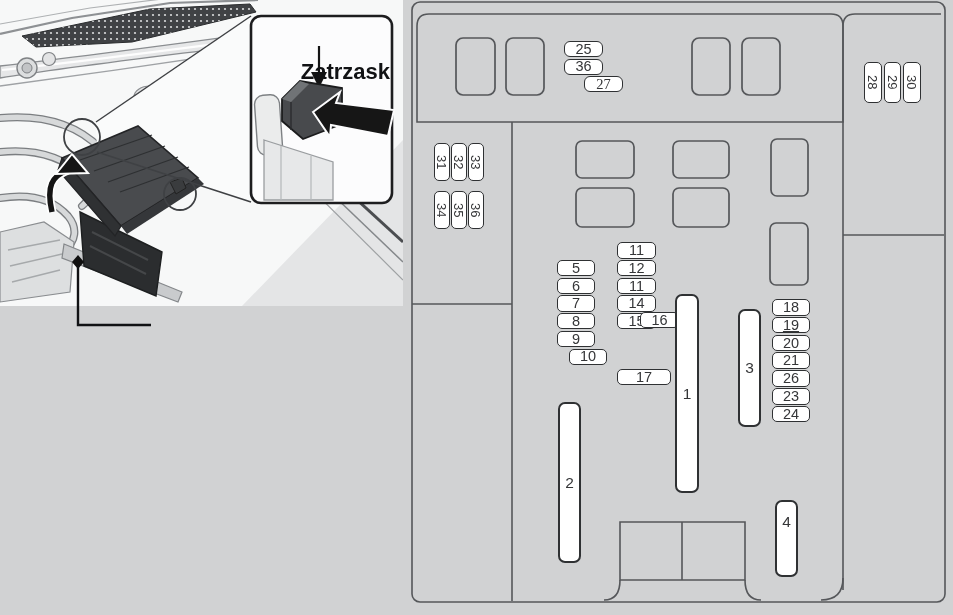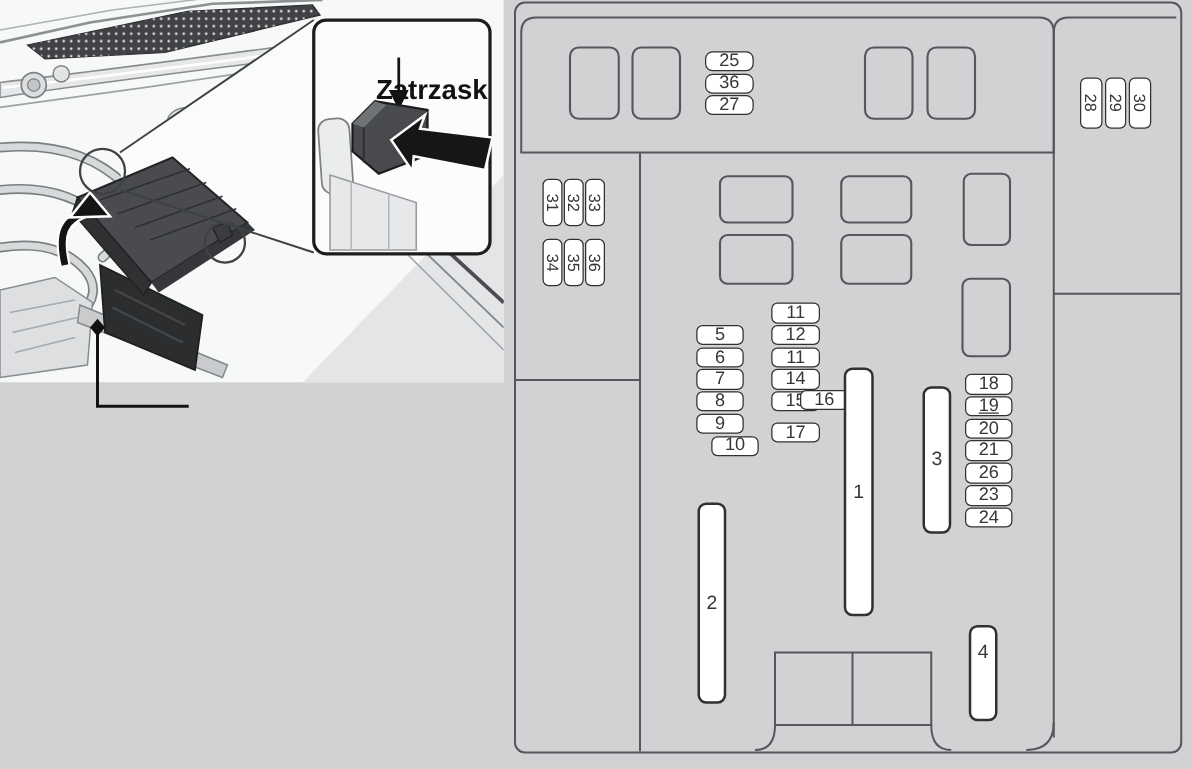--- a/index.html
+++ b/index.html
@@ -153,21 +153,21 @@
       <rect x="576" y="188" width="58" height="39" rx="6"></rect>
       <rect x="673" y="188" width="56" height="39" rx="6"></rect>
       <rect x="771" y="139" width="37" height="57" rx="6"></rect>
       <rect x="770" y="223" width="38" height="62" rx="6"></rect>
     </g>
   </svg>
 
   <div id="fuse-layer">
       <div class="fuse trio" style="left: 564px; top: 41px; width: 39px; height: 16px;">25</div>
       <div class="fuse trio" style="left: 564px; top: 58.7px; width: 39px; height: 16px;">36</div>
-      <div class="fuse trio" style="left: 564px; top: 76.4px; width: 39px; height: 16px;">27</div>
+      <div class="fuse trio" style="left: 584px; top: 76.4px; width: 39px; height: 16px; font-family: Liberation Serif, serif;">27</div>
       <div class="fuse rot" style="left: 864px; top: 62px; width: 17.5px; height: 41px;">28</div>
       <div class="fuse rot" style="left: 883.5px; top: 62px; width: 17.5px; height: 41px;">29</div>
       <div class="fuse rot" style="left: 903px; top: 62px; width: 17.5px; height: 41px;">30</div>
       <div class="fuse rot" style="left: 434px; top: 143px; width: 15.6px; height: 38.4px;">31</div>
       <div class="fuse rot" style="left: 451.1px; top: 143px; width: 15.6px; height: 38.4px;">32</div>
       <div class="fuse rot" style="left: 468.2px; top: 143px; width: 15.6px; height: 38.4px;">33</div>
       <div class="fuse rot" style="left: 434px; top: 191px; width: 15.6px; height: 38.4px;">34</div>
       <div class="fuse rot" style="left: 451.1px; top: 191px; width: 15.6px; height: 38.4px;">35</div>
       <div class="fuse rot" style="left: 468.2px; top: 191px; width: 15.6px; height: 38.4px;">36</div>
       <div class="fuse" style="left: 557px; top: 260px; width: 38px; height: 16.3px;">5</div>
@@ -175,21 +175,21 @@
       <div class="fuse" style="left: 557px; top: 295.4px; width: 38px; height: 16.3px;">7</div>
       <div class="fuse" style="left: 557px; top: 313.1px; width: 38px; height: 16.3px;">8</div>
       <div class="fuse" style="left: 557px; top: 330.8px; width: 38px; height: 16.3px;">9</div>
       <div class="fuse" style="left: 557px; top: 348.5px; width: 38px; height: 16.3px; margin-left: 12px;">10</div>
       <div class="fuse" style="left: 617px; top: 242.3px; width: 39px; height: 16.3px;">11</div>
       <div class="fuse" style="left: 617px; top: 260px; width: 39px; height: 16.3px;">12</div>
       <div class="fuse" style="left: 617px; top: 277.7px; width: 39px; height: 16.3px;">11</div>
       <div class="fuse" style="left: 617px; top: 295.4px; width: 39px; height: 16.3px;">14</div>
       <div class="fuse" style="left: 617px; top: 313.1px; width: 39px; height: 16.3px;">15</div>
       <div class="fuse" style="left: 617px; top: 312px; width: 39px; height: 16.3px; margin-left: 23px;">16</div>
-      <div class="fuse" style="left: 617px; top: 338px; width: 39px; height: 16.3px;">17</div>
+      <div class="fuse" style="left: 617px; top: 369px; width: 54px; height: 16.3px;">17</div>
       <div class="fuse" style="left: 772px; top: 299px; width: 38px; height: 16.6px;">18</div>
       <div class="fuse" style="left: 772px; top: 316.8px; width: 38px; height: 16.6px; text-decoration: underline;">19</div>
       <div class="fuse" style="left: 772px; top: 334.6px; width: 38px; height: 16.6px;">20</div>
       <div class="fuse" style="left: 772px; top: 352.4px; width: 38px; height: 16.6px;">21</div>
       <div class="fuse" style="left: 772px; top: 370.2px; width: 38px; height: 16.6px;">26</div>
       <div class="fuse" style="left: 772px; top: 388px; width: 38px; height: 16.6px;">23</div>
       <div class="fuse" style="left: 772px; top: 405.8px; width: 38px; height: 16.6px;">24</div>
       <div class="fuse big" style="left: 675px; top: 294px; width: 24px; height: 199px;">
         <span>1</span>
       </div>

